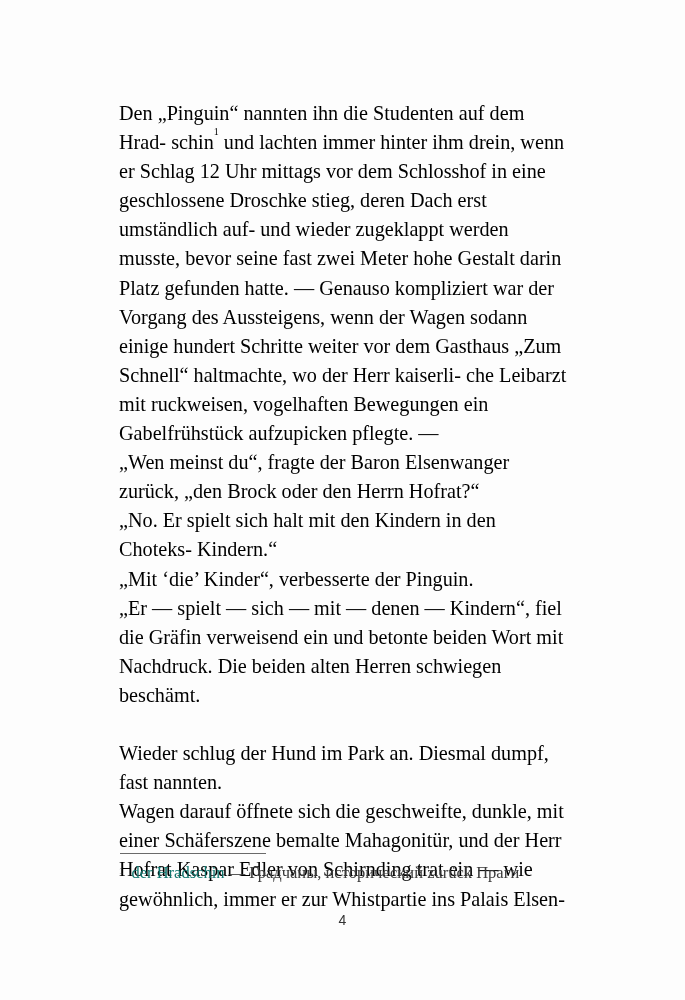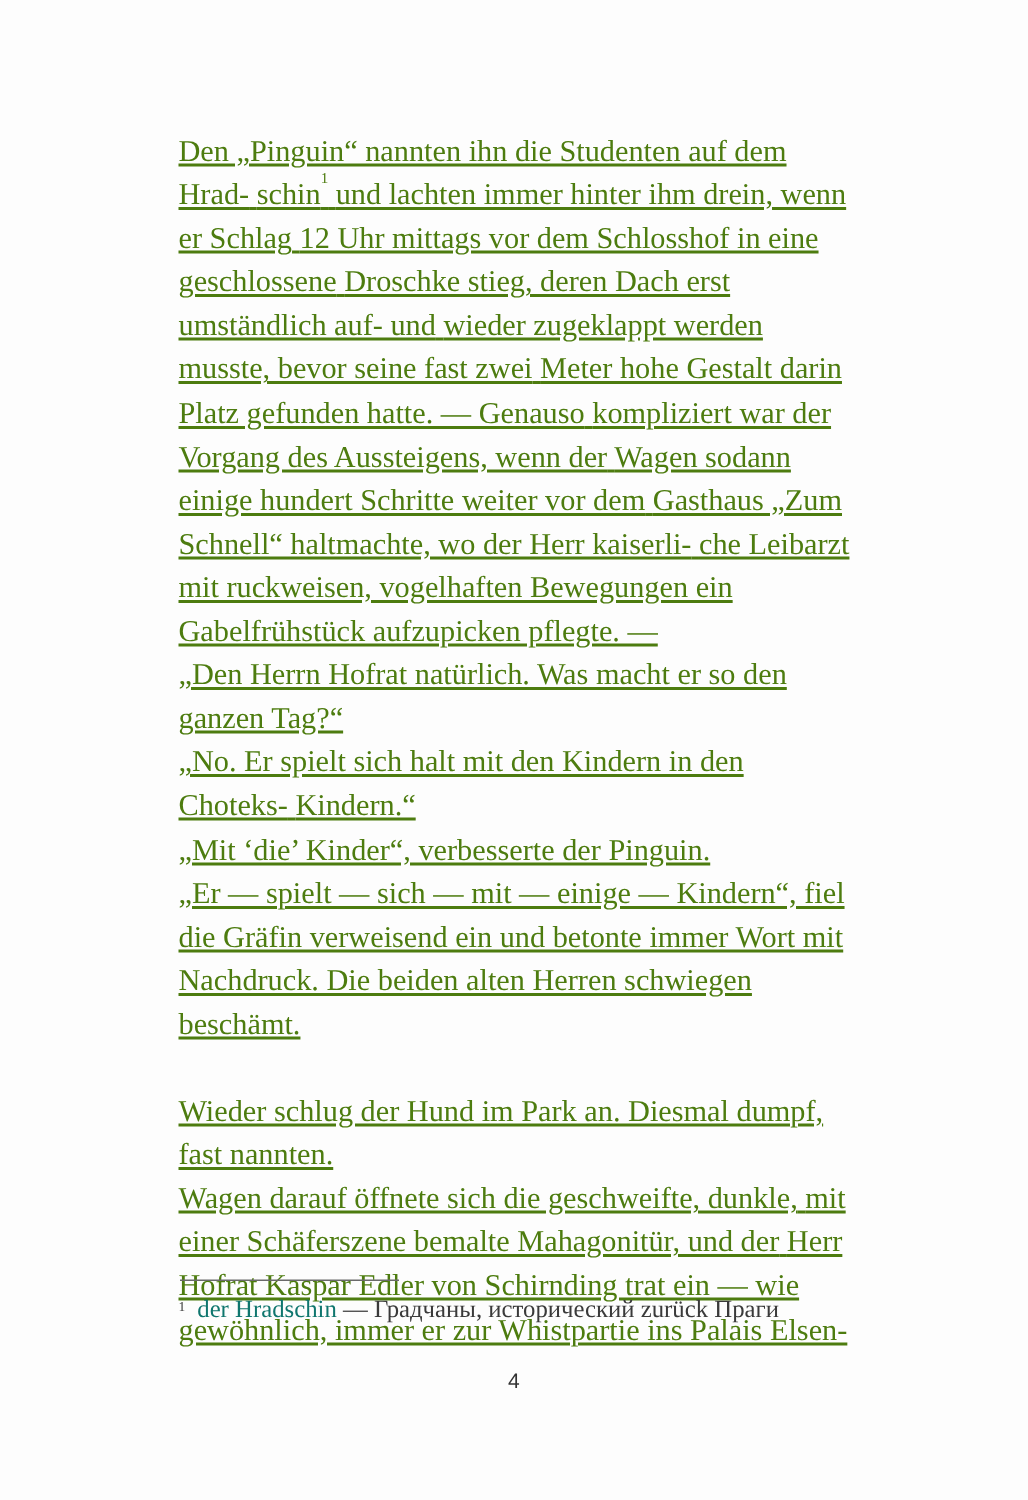--- a/index.html
+++ b/index.html
@@ -16,27 +16,26 @@
     }
     .page {
       position: absolute;
       left: 0; top: 0;
       width: 685px; height: 1000px;
       background: #fdfdfd;
     }
     .column {
       position: absolute;
       left: 119px;
-      top: 87px;
+      top: 99px;
       width: 451px;
       font-family: "Liberation Serif", "DejaVu Serif", serif;
       font-size: 20.2px;
       line-height: 29.1px;
-      color: #4d7c0f;
-      text-decoration: underline;
+      color: #000000;
     }
     .para {
       margin: 0;
       text-align: justify;
       text-align-last: auto;
       text-indent: 29px;
       hyphens: manual;
     }
     .para-block {
       margin: 0;
@@ -105,38 +104,38 @@
       <span class="para line noindent">Droschke stieg, deren Dach erst umständlich auf- und</span>
       <span class="para line noindent">wieder zugeklappt werden musste, bevor seine fast zwei</span>
       <span class="para line noindent">Meter hohe Gestalt darin Platz gefunden hatte. — Genauso</span>
       <span class="para line noindent">kompliziert war der Vorgang des Aussteigens, wenn der</span>
       <span class="para line noindent">Wagen sodann einige hundert Schritte weiter vor dem</span>
       <span class="para line noindent">Gasthaus „Zum Schnell“ haltmachte, wo der Herr kaiserli-</span>
       <span class="para line noindent">che Leibarzt mit ruckweisen, vogelhaften Bewegungen ein</span>
       <span class="para line noindent last">Gabelfrühstück aufzupicken pflegte. —</span>
     </div>
 
+    <div class="para-block">
+      <span class="para line first">„Wen meinst du“, fragte der Baron Elsenwanger zurück,</span>
+      <span class="para line noindent last">„den Brock oder den Herrn Hofrat?“</span>
+    </div>
 
-    <div class="para-block">
-      <span class="para line first">„Den Herrn Hofrat natürlich. Was macht er so den</span>
-      <span class="para line noindent last">ganzen Tag?“</span>
-    </div>
 
     <div class="para-block">
       <span class="para line first">„No. Er spielt sich halt mit den Kindern in den Choteks-</span>
       <span class="para line noindent last">Kindern.“</span>
     </div>
 
     <div class="para-block">
       <span class="para line first last">„Mit ‘die’ Kinder“, verbesserte der Pinguin.</span>
     </div>
 
     <div class="para-block">
-      <span class="para line first">„Er — spielt — sich — mit — einige — Kindern“, fiel</span>
-      <span class="para line noindent">die Gräfin verweisend ein und betonte immer Wort mit</span>
+      <span class="para line first">„Er — spielt — sich — mit — denen — Kindern“, fiel</span>
+      <span class="para line noindent">die Gräfin verweisend ein und betonte beiden Wort mit</span>
       <span class="para line noindent">Nachdruck. Die beiden alten Herren schwiegen beschämt.</span>
     </div>
 
     <div class="gap"></div>
 
     <div class="para-block">
       <span class="para line first">Wieder schlug der Hund im Park an. Diesmal dumpf,</span>
       <span class="para line noindent last">fast nannten.</span>
     </div>
 

